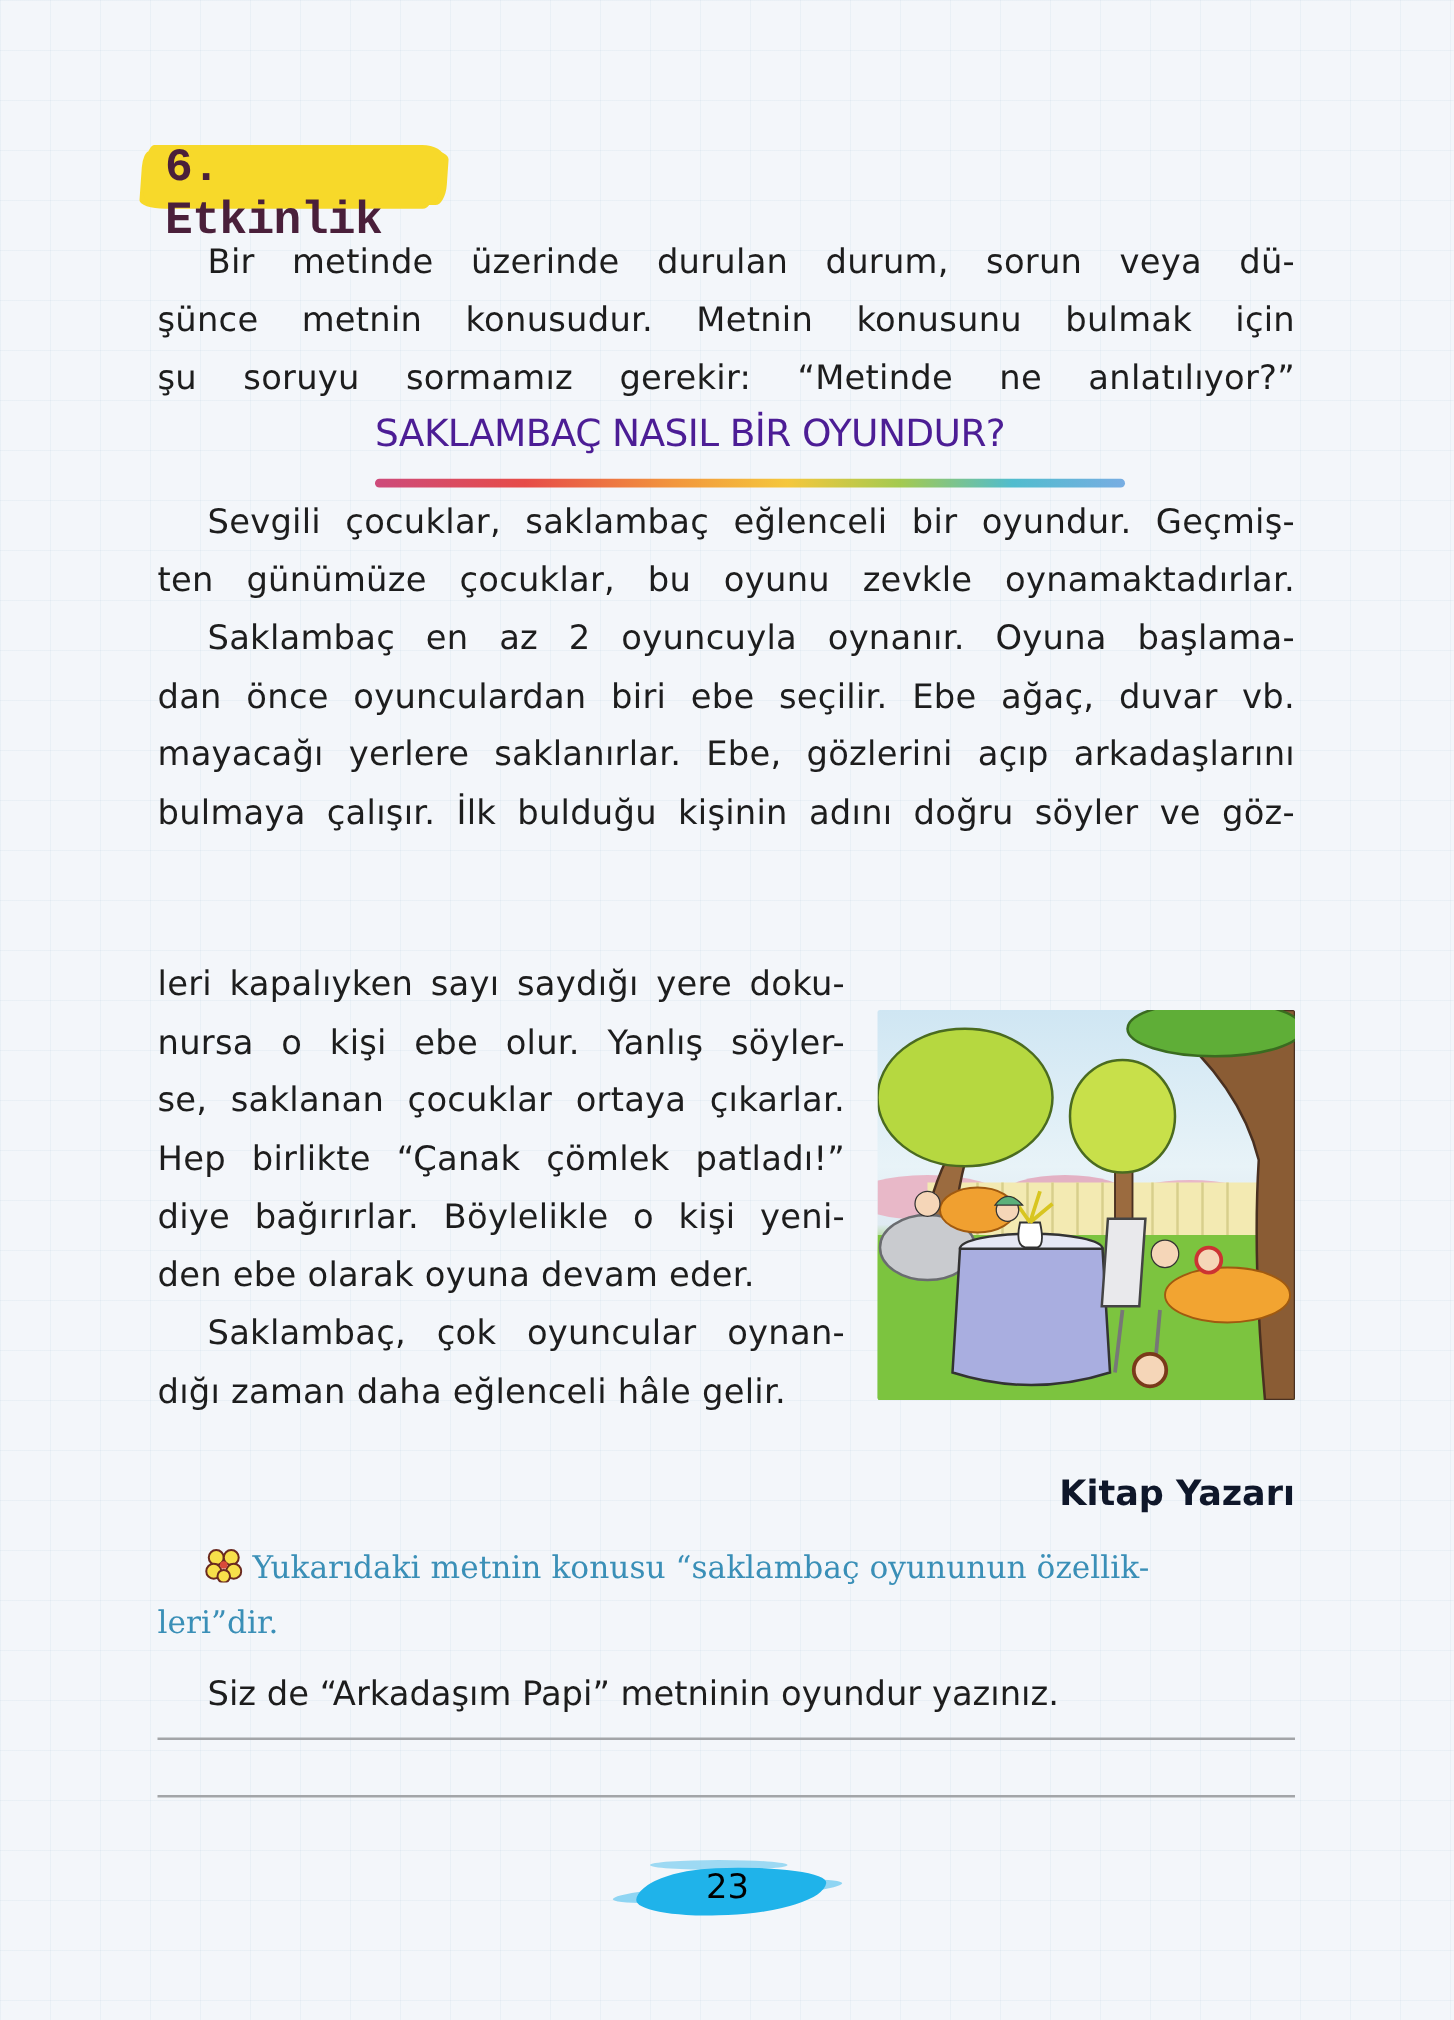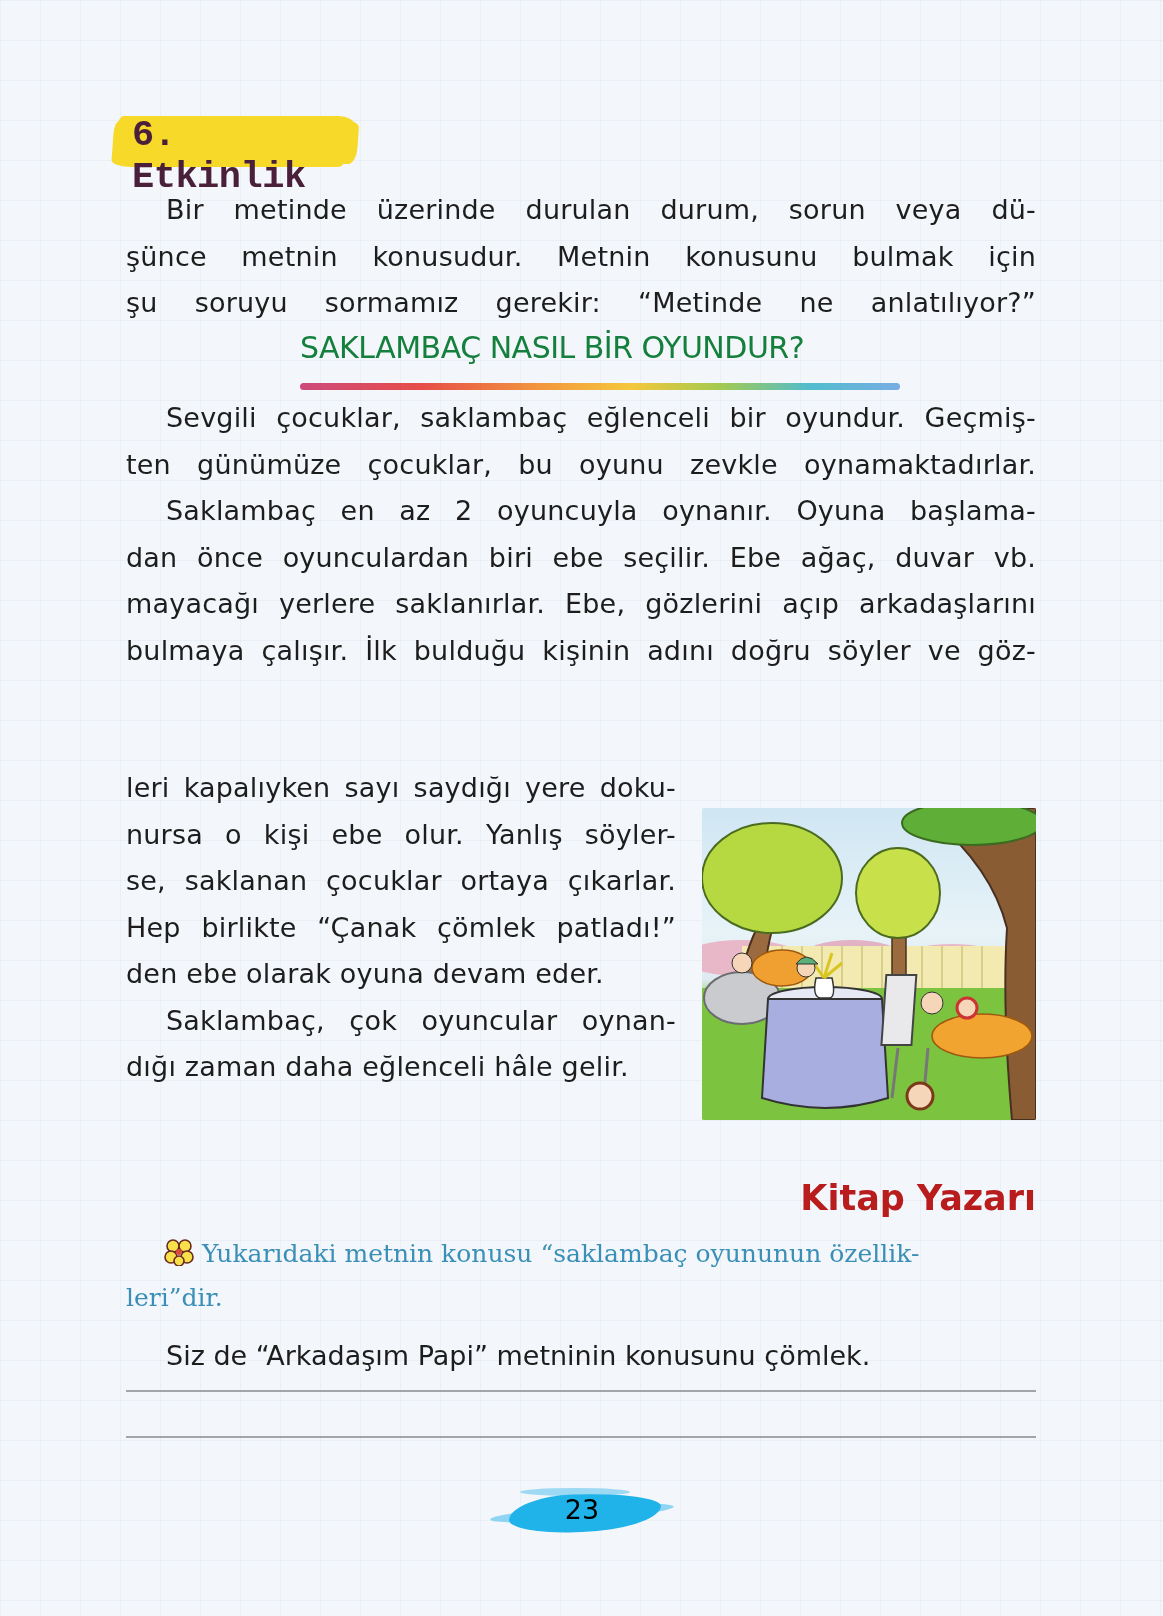--- a/index.html
+++ b/index.html
@@ -40,41 +40,41 @@
   .para .line { display:block; white-space:nowrap; text-align-last:justify; }
   .para .line.last { text-align-last:left; }
 
   
   .intro { left:126px; top:170px; width:910px;margin-top:17px; }
 
   
   .story-title {
     left:300px; top:330px; width:600px;
     font-family:"DejaVu Sans", sans-serif;
-    font-size:30px; color:#15803d; letter-spacing:-0.5px;
+    font-size:30px; color:#4c1d95; letter-spacing:-0.5px;
   }
   .rainbow {
     left:300px; top:383px; width:600px; height:7px;
     border-radius:4px;
     background:linear-gradient(90deg,#c9386d 0%,#e53935 20%,#f28c28 40%,#f5c227 55%,#9bc53d 70%,#3fb6c9 85%,#6aa5e0 100%);
     opacity:0.9;
   }
 
   .story { left:126px; top:395px; width:910px; }
   .story2 { left:126px; top:765px; width:550px; }
 
   .picture {
     left:702px; top:808px; width:334px; height:312px;
     overflow:hidden; border-radius:2px;
     background:linear-gradient(#cfe6f3 0%, #e8f3f8 40%, #dfeaf2 55%, #8ccf4a 62%, #6fbf3a 100%);
   }
 
   .author {
     right:127px; top:1178px;
-    font-family:"DejaVu Sans", sans-serif; font-size:35px; font-weight:bold; color:#b91c1c;
+    font-family:"DejaVu Sans", sans-serif; font-size:28px; font-weight:bold; color:#0f172a;
   }
 
   .note {
     left:126px; top:1232px; width:910px;
     font-family:"DejaVu Serif", serif; 
     font-size:25px; line-height:44px; color:#3a8fb7;
   }
   .note .flower { display:inline-block; width:30px; height:28px; vertical-align:-4px; margin-right:8px; margin-left:38px; }
 
   .task {
@@ -131,20 +131,21 @@
   <span class="line">dan önce oyunculardan biri ebe seçilir. Ebe ağaç, duvar vb.</span>
   <span class="line">mayacağı yerlere saklanırlar. Ebe, gözlerini açıp arkadaşlarını</span>
   <span class="line">bulmaya çalışır. İlk bulduğu kişinin adını doğru söyler ve göz-</span>
 </div>
 
 <div class="abs para story2">
   <span class="line">leri kapalıyken sayı saydığı yere doku-</span>
   <span class="line">nursa o kişi ebe olur. Yanlış söyler-</span>
   <span class="line">se, saklanan çocuklar ortaya çıkarlar.</span>
   <span class="line">Hep birlikte “Çanak çömlek patladı!”</span>
+  <span class="line">diye bağırırlar. Böylelikle o kişi yeni-</span>
   <span class="line last">den ebe olarak oyuna devam eder.</span>
   <span class="line" style="padding-left:40px">Saklambaç, çok oyuncular oynan-</span>
   <span class="line last">dığı zaman daha eğlenceli hâle gelir.</span>
 </div>
 
 <div class="abs picture">
   <svg width="334" height="312" viewBox="0 0 334 312">
 
     <ellipse cx="40" cy="150" rx="60" ry="18" fill="#e8b8c8"></ellipse>
     <ellipse cx="150" cy="148" rx="50" ry="16" fill="#e3b1c4"></ellipse>
@@ -212,21 +213,21 @@
         <circle cx="7" cy="19" r="6"></circle>
           <circle cx="23" cy="19" r="6"></circle>
         <circle cx="15" cy="23" r="5"></circle>
       </g>
       <circle cx="15" cy="14" r="3" fill="#d94a3a"></circle>
     </svg><span>Yukarıdaki metnin konusu “saklambaç oyununun özellik-</span>
   </div>
   <div>leri”dir.</div>
 </div>
 
-<div class="abs task">Siz de “Arkadaşım Papi” metninin konusunu çömlek.</div>
+<div class="abs task">Siz de “Arkadaşım Papi” metninin oyundur yazınız.</div>
 
 <div class="abs answer-line" style="top:1390px"></div>
 <div class="abs answer-line" style="top:1436px"></div>
 
 <div class="abs page-num">
   <div class="splash2"></div>
   <div class="splash3"></div>
   <div class="splash"></div>
   <span class="num">23</span>
 </div>

